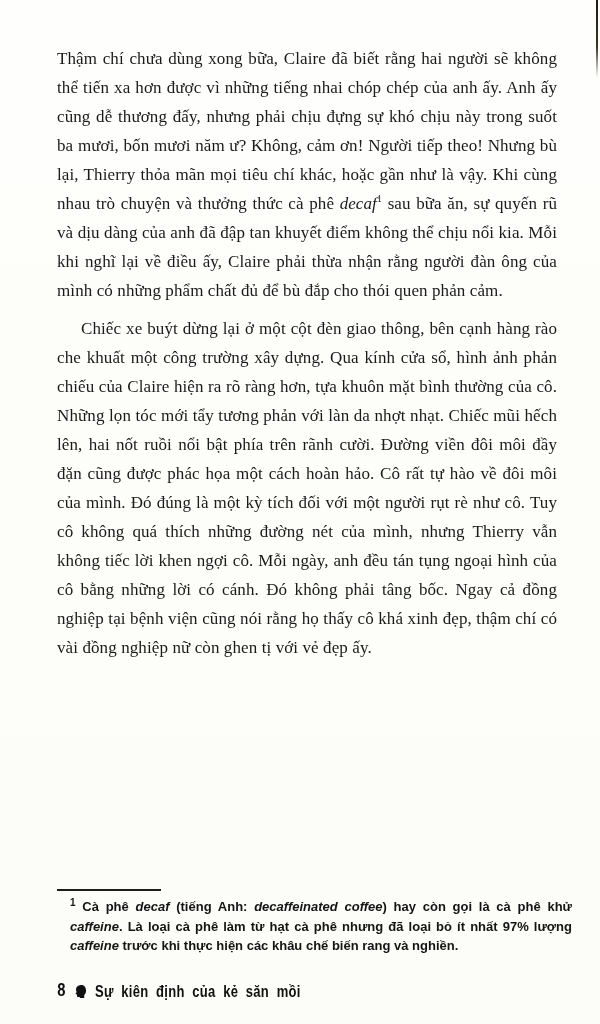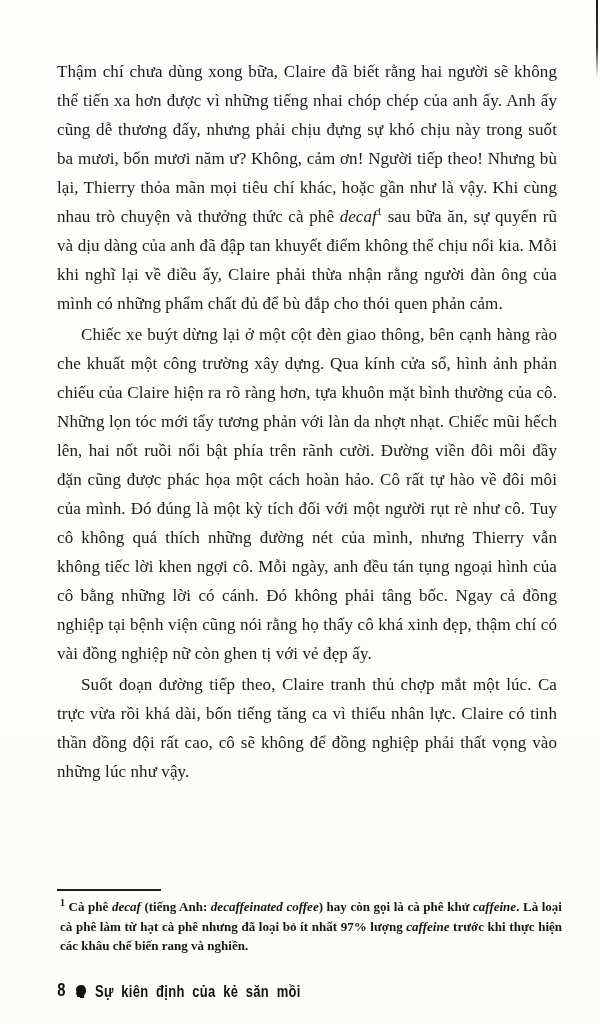--- a/index.html
+++ b/index.html
@@ -25,52 +25,52 @@
     position: absolute;
     top: 0;
     right: 2px;
     width: 2px;
     height: 78px;
     background: linear-gradient(to bottom, #1e1c10 0%, #3a3522 60%, rgba(60,55,30,0) 100%);
   }
   .text-block {
     position: absolute;
     left: 57px;
-    top: 57px;
+    top: 44px;
     width: 500px;
   }
   p.para {
     margin: 0;
     font-size: 17px;
     line-height: 29px;
     text-align: justify;
     letter-spacing: 0.1px;
   }
-  p.para + p.para { margin-top: 2px; }
+  p.para + p.para { margin-top: 9px; }
   p.para.indent { text-indent: 24px; }
   .it { font-style: italic; }
   .text-block sup, .footnote sup {
     font-size: 10px;
     line-height: 0;
     vertical-align: super;
   }
   .footnote-rule {
     position: absolute;
     left: 57px;
     top: 889px;
     width: 104px;
     height: 2px;
     background: #1d1d1d;
   }
   .footnote {
     position: absolute;
-    left: 60px;
+    left: 70px;
     top: 897px;
     width: 502px;
-    font-family: Liberation Serif, serif;
+    font-family: Liberation Sans, sans-serif;
     font-size: 13px;
     line-height: 19.5px;
     font-weight: 600;
     color: #141414;
     text-align: justify;
   }
   .footer {
     position: absolute;
     left: 57px;
     top: 982px;
@@ -104,21 +104,20 @@
 </head>
 <body>
 
 <div class="page">
 
   <div class="edge-line"></div>
 
   <div class="text-block">
       <p class="para"><span>Thậm chí chưa dùng xong bữa, Claire đã biết rằng hai người sẽ không thể tiến xa hơn được vì những tiếng nhai chóp chép của anh ấy. Anh ấy cũng dễ thương đấy, nhưng phải chịu đựng sự khó chịu này trong suốt ba mươi, bốn mươi năm ư? Không, cảm ơn! Người tiếp theo! Nhưng bù lại, Thierry thỏa mãn mọi tiêu chí khác, hoặc gần như là vậy. Khi cùng nhau trò chuyện và thưởng thức cà phê </span><span class="it">decaf</span><sup>1</sup><span> sau bữa ăn, sự quyến rũ và dịu dàng của anh đã đập tan khuyết điểm không thể chịu nổi kia. Mỗi khi nghĩ lại về điều ấy, Claire phải thừa nhận rằng người đàn ông của mình có những phẩm chất đủ để bù đắp cho thói quen phản cảm.</span></p>
       <p class="para indent"><span>Chiếc xe buýt dừng lại ở một cột đèn giao thông, bên cạnh hàng rào che khuất một công trường xây dựng. Qua kính cửa sổ, hình ảnh phản chiếu của Claire hiện ra rõ ràng hơn, tựa khuôn mặt bình thường của cô. Những lọn tóc mới tẩy tương phản với làn da nhợt nhạt. Chiếc mũi hếch lên, hai nốt ruồi nổi bật phía trên rãnh cười. Đường viền đôi môi đầy đặn cũng được phác họa một cách hoàn hảo. Cô rất tự hào về đôi môi của mình. Đó đúng là một kỳ tích đối với một người rụt rè như cô. Tuy cô không quá thích những đường nét của mình, nhưng Thierry vẫn không tiếc lời khen ngợi cô. Mỗi ngày, anh đều tán tụng ngoại hình của cô bằng những lời có cánh. Đó không phải tâng bốc. Ngay cả đồng nghiệp tại bệnh viện cũng nói rằng họ thấy cô khá xinh đẹp, thậm chí có vài đồng nghiệp nữ còn ghen tị với vẻ đẹp ấy.</span></p>
-      <p class="para indent"><span>Suốt đoạn đường tiếp theo, Claire tranh thủ chợp mắt một lúc. Ca trực vừa rồi khá dài, bốn tiếng tăng ca vì thiếu nhân lực. Claire có tinh thần đồng đội rất cao, cô sẽ không để đồng nghiệp phải thất vọng vào những lúc như vậy.</span></p>
     </div>
 
   <div class="footnote-rule"></div>
 
   <div class="footnote"><sup>1</sup><span> Cà phê </span><span class="it">decaf</span><span> (tiếng Anh: </span><span class="it">decaffeinated coffee</span><span>) hay còn gọi là cà phê khử </span><span class="it">caffeine</span><span>. Là loại cà phê làm từ hạt cà phê nhưng đã loại bỏ ít nhất 97% lượng </span><span class="it">caffeine</span><span> trước khi thực hiện các khâu chế biến rang và nghiền.</span></div>
 
   <div class="footer">
     <span class="page-num">8</span>
     <span class="head-icon">
       <svg viewBox="0 0 24 24" width="15" height="15" aria-hidden="true">

